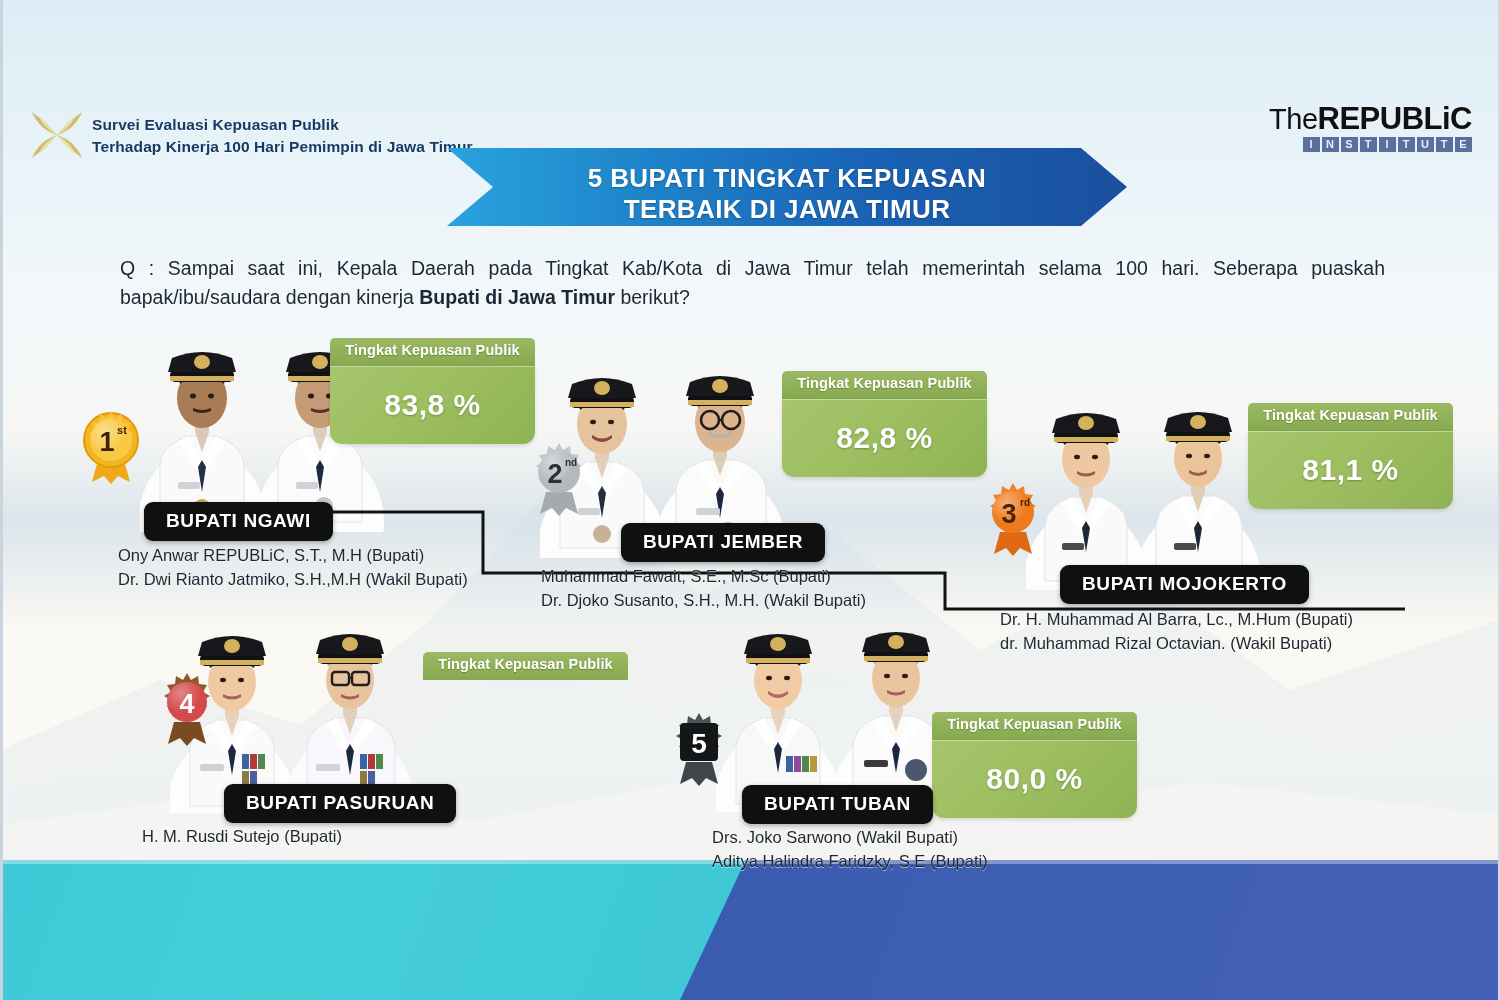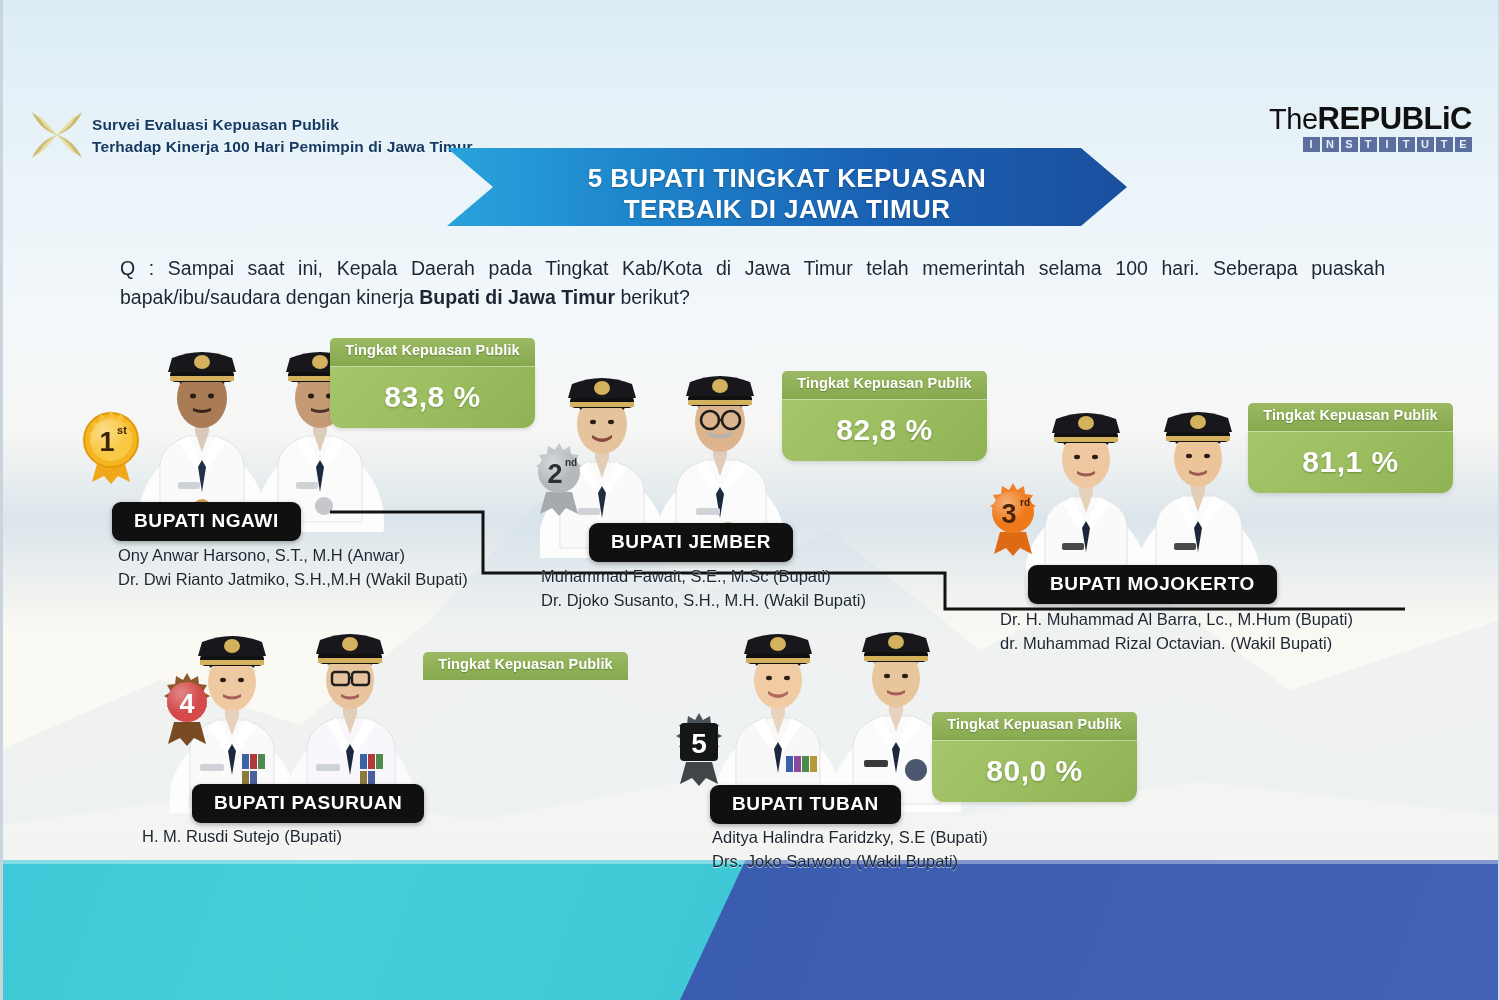--- a/index.html
+++ b/index.html
@@ -151,21 +151,21 @@
     text-align: center;
     padding: 4px 6px 8px;
     border-radius: 5px 5px 0 0;
     letter-spacing: .1px;
     text-shadow: 0 1px 1px rgba(60,80,30,.45);
     white-space: nowrap;
   }
   .sat-body {
     background: linear-gradient(135deg, #a7c56c 0%, #9dbe61 45%, #8fb354 100%);
     border-radius: 0 0 12px 12px;
-    height: 62px;
+    height: 78px;
     display: flex;
     align-items: center;
     justify-content: center;
     box-shadow: inset 0 1px 0 rgba(255,255,255,.4), 0 2px 4px rgba(0,0,0,.12);
   }
   .sat-value {
     color: #ffffff;
     font-size: 30px;
     font-weight: bold;
     letter-spacing: .5px;
@@ -178,20 +178,21 @@
     z-index: 8;
     background: #101010;
     color: #ffffff;
     font-size: 19px;
     font-weight: bold;
     letter-spacing: .6px;
     padding: 8px 22px 9px;
     border-radius: 9px;
     white-space: nowrap;
     box-shadow: 0 2px 5px rgba(0,0,0,.3);
+    margin-left: 32px;
   }
 
   
   .officials {
     position: absolute;
     z-index: 7;
     color: #1d2630;
     font-size: 16.5px;
     line-height: 1.48;
     white-space: nowrap;
@@ -361,21 +362,21 @@
     <div class="sat-box" style="left:330px; top:338px;">
       <div class="sat-head">Tingkat Kepuasan Publik</div>
       <div class="sat-body">
         <span class="sat-value">83,8 %</span>
       </div>
     </div>
 
     <div class="nameplate" style="left:112px; top:502px;">BUPATI NGAWI</div>
 
     <div class="officials" style="left:118px; top:543px;">
-      <div>Ony Anwar Harsono, S.T., M.H (Anwar)</div>
+      <div>Ony Anwar REPUBLiC, S.T., M.H (Bupati)</div>
       <div>Dr. Dwi Rianto Jatmiko, S.H.,M.H (Wakil Bupati)</div>
     </div>
   </div>
 
   <div class="entry">
 
     <svg style="position:absolute;left:540px;top:358px;width:250px;height:200px;" viewBox="0 0 250 200">
       <g>
         <ellipse cx="62" cy="190" rx="64" ry="74" fill="#fdfdfd"></ellipse>
         <path d="M20 190 L20 132 Q22 112 48 104 L76 104 Q102 112 104 132 L104 190 Z" fill="#fafafa" stroke="#e3e3e3"></path>
@@ -657,22 +658,22 @@
     <div class="sat-box" style="left:932px; top:712px;">
       <div class="sat-head">Tingkat Kepuasan Publik</div>
       <div class="sat-body">
         <span class="sat-value">80,0 %</span>
       </div>
     </div>
 
     <div class="nameplate" style="left:710px; top:785px;">BUPATI TUBAN</div>
 
     <div class="officials" style="left:712px; top:825px;">
+      <div>Drs. Joko Sarwono (Wakil Bupati)</div>
       <div>Aditya Halindra Faridzky, S.E (Bupati)</div>
-      <div>Drs. Joko Sarwono (Wakil Bupati)</div>
     </div>
   </div>
 
   <div class="bottom-band">
     <div class="band-left"></div>
     <div class="band-right"></div>
     <div class="band-edge"></div>
   </div>
 
   <div class="frame-border"></div>

